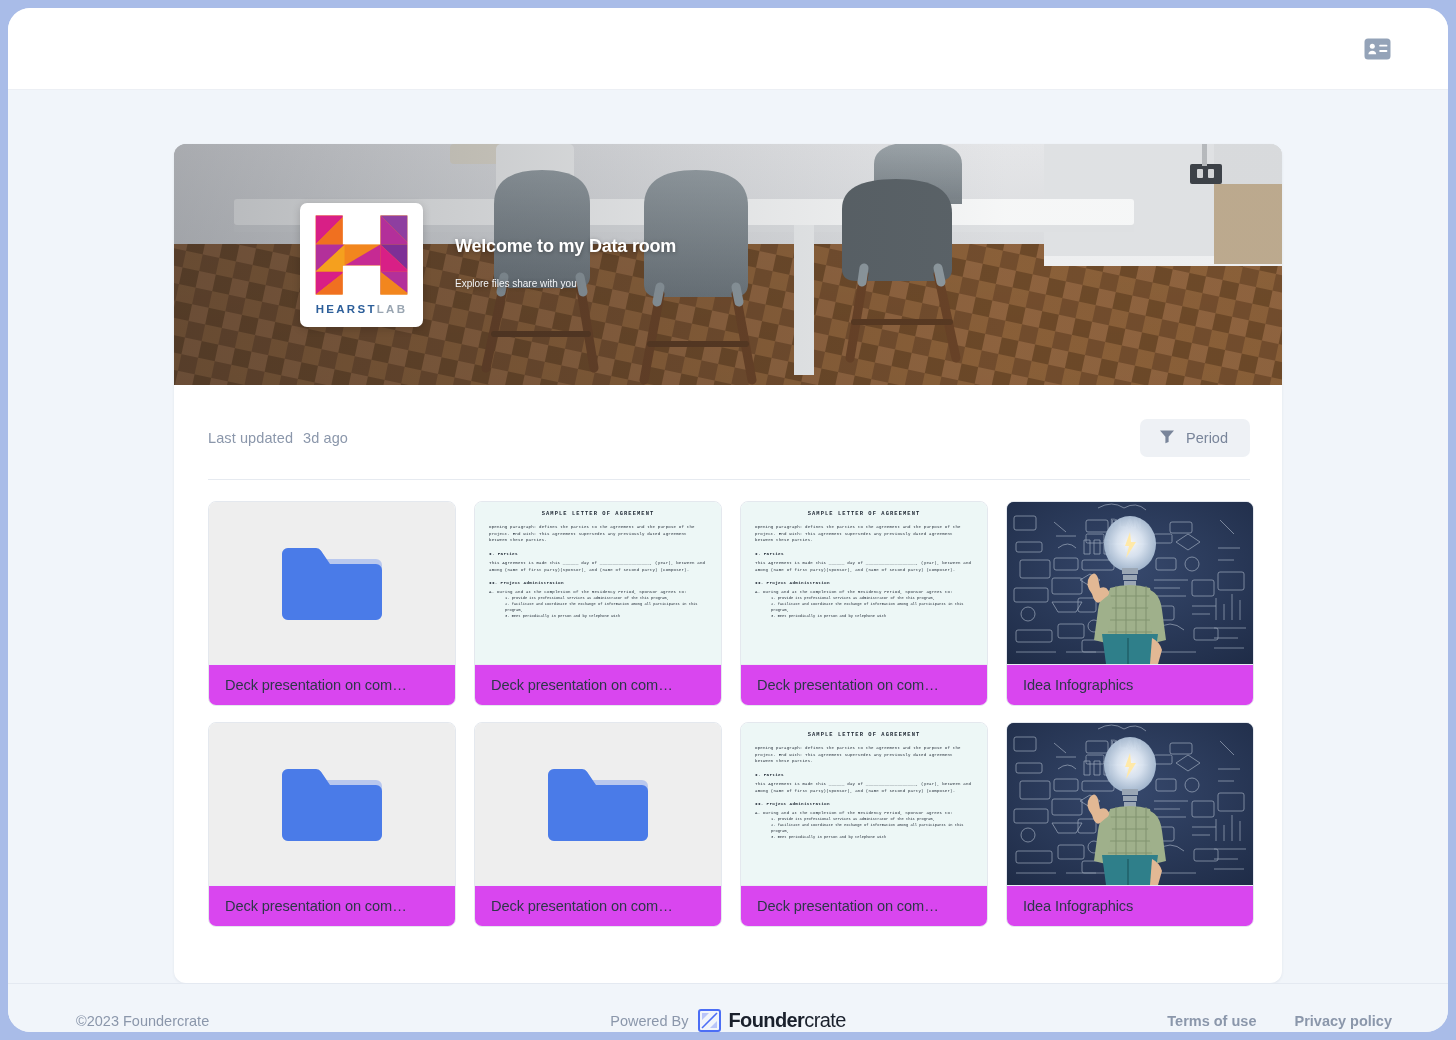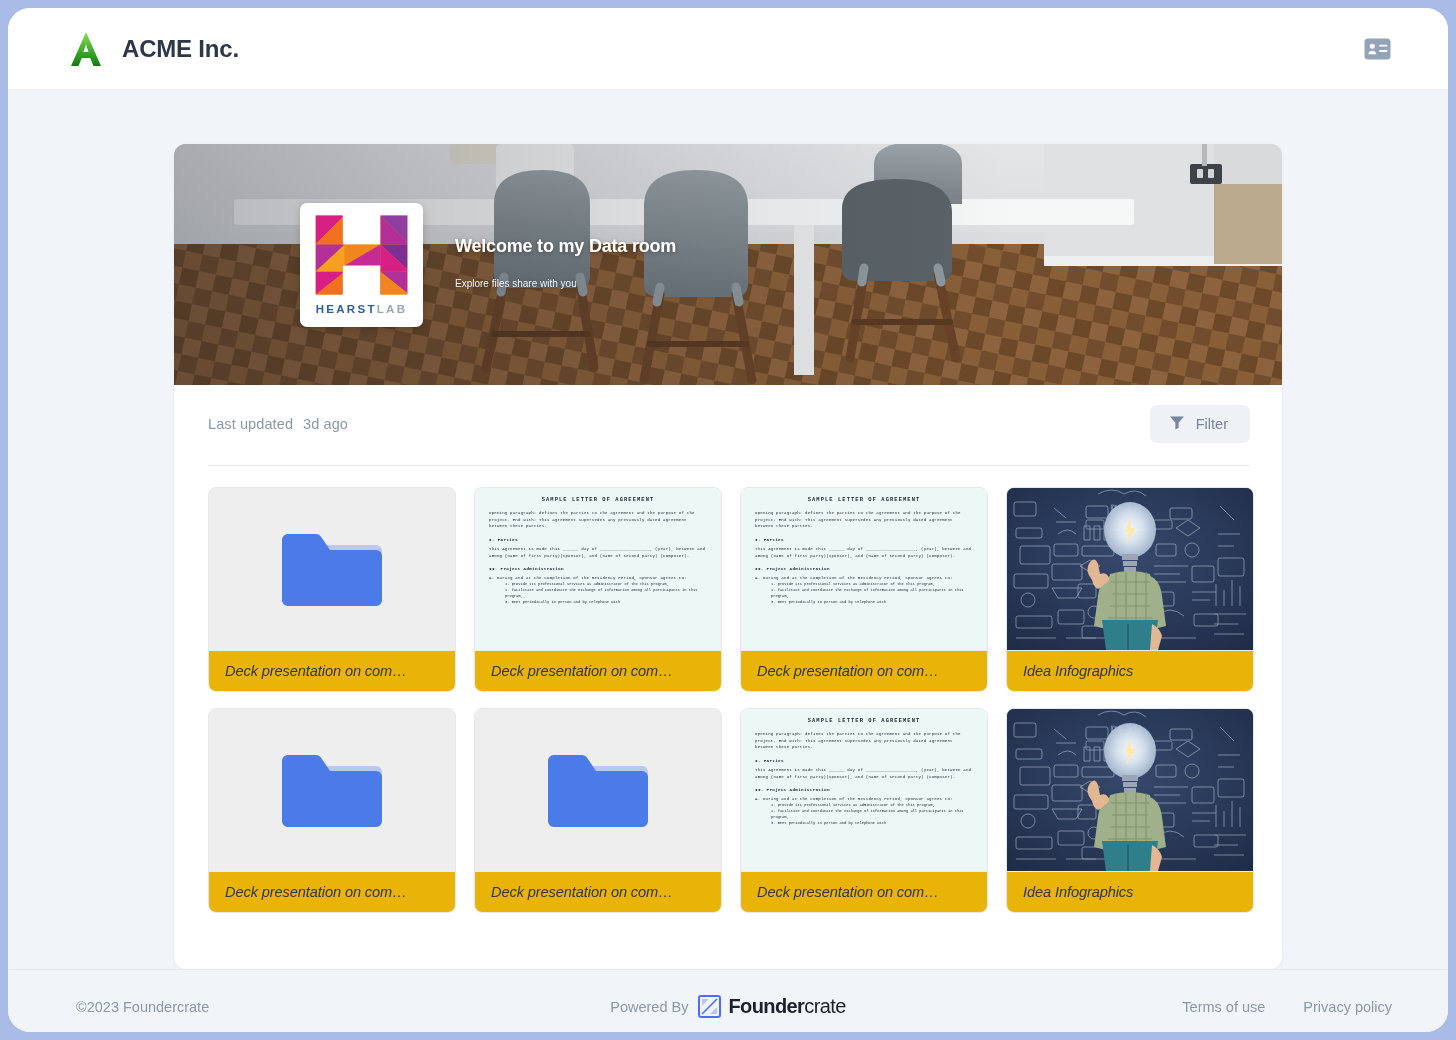--- a/index.html
+++ b/index.html
@@ -93,21 +93,21 @@
     margin-bottom: 21px;
   }
   .hero-sub {
     color: #f2f4f7; font-size: 10px; font-weight: 400;
     text-shadow: 0 1px 4px rgba(0,0,0,.35);
   }
 
   
   .toolbar {
     display: flex; align-items: center;
-    padding: 20px 32px 0 34px;
+    padding: 34px 32px 0 34px;
   }
   .last-updated { font-size: 14.5px; color: #8b97ab; letter-spacing: .1px; }
   .last-updated .ago { margin-left: 10px; }
   .toolbar-spacer { flex: 1; }
   .filter-btn {
     display: flex; align-items: center; gap: 11px;
     background: #eef1f5; border: none; border-radius: 7px;
     height: 38px; padding: 0 22px 0 19px;
     cursor: pointer;
   }
@@ -169,27 +169,27 @@
     text-align: center; font-weight: 700; font-size: 5.4px;
     letter-spacing: 1.1px; margin-bottom: 7px;
   }
   .md-p { font-size: 4.1px; line-height: 1.62; letter-spacing: .18px; }
   .md-h { font-size: 4.3px; font-weight: 700; letter-spacing: .3px; margin: 7px 0 4px; }
   .md-sm { font-size: 3.7px; line-height: 1.6; }
   .md-list2 { margin-left: 16px; }
 
   .card-label {
     border-top: 1px solid #e9edf2;
-    background: #eab308;
+    background: #d946ef;
     padding: 0 16px;
     height: 41px;
     display: flex; align-items: center;
     font-size: 14.6px; color: #2d3748;
     letter-spacing: -.1px;
-    white-space: nowrap; overflow: hidden; font-style: italic;
+    white-space: nowrap; overflow: hidden;
   }
 
   
   .footer {
     flex: 0 0 74px;
     background: #f1f5fa;
     border-top: 1px solid #e4e9f1;
     display: flex; align-items: center;
     padding: 0 56px 0 46px;
     position: relative;
@@ -200,47 +200,32 @@
     display: flex; align-items: center; justify-content: center; gap: 10px;
     pointer-events: none;
   }
   .powered { font-size: 14.5px; color: #8b97ab; }
   .fc-logo { display: flex; align-items: flex-start; gap: 7px; }
   .fc-mark { width: 23px; height: 23px; display: block; }
   .fc-word { font-size: 20px; letter-spacing: -.6px; }
   .fc-word .b1 { font-weight: 700; color: #1a202c; }
   .fc-word .b2 { font-weight: 400; color: #1a202c; }
   .footer-right {
-    margin-left: auto; display: flex; gap: 38px; z-index: 2;
+    margin-left: auto; display: flex; gap: 38px; z-index: 2; font-weight: bold;
   }
   .footer-link {
     font-size: 14.5px; color: #8b97ab; text-decoration: none; cursor: pointer;
   }
 </style>
 </head>
 <body>
 
 <div id="app">
 
   <div class="header">
-    <div class="brand">
-      <span>
-        <svg class="brand-logo" viewBox="0 0 40 40">
-          <defs>
-            <linearGradient id="gA" x1="0" y1="0" x2="0" y2="1">
-              <stop offset="0%" stop-color="#8ede5a"></stop>
-              <stop offset="55%" stop-color="#3faa2c"></stop>
-              <stop offset="100%" stop-color="#157a12"></stop>
-            </linearGradient>
-          </defs>
-          <path d="M20 3 L35 37 L27.5 37 L24.2 29 L15.8 29 L12.5 37 L5 37 Z M20 15.5 L17.4 23 L22.6 23 Z" fill="url(#gA)"></path>
-        </svg>
-      </span>
-      <span class="brand-name">ACME Inc.</span>
-    </div>
     <div class="header-spacer"></div>
     <button class="card-icon-btn">
       <svg width="27" height="22" viewBox="0 0 27 22">
         <rect x="0.5" y="0.5" width="26" height="21" rx="3.5" fill="#94a3b8"></rect>
         <circle cx="8.3" cy="8.2" r="2.5" fill="#fff"></circle>
         <path d="M4.4 16.2c0-2.1 1.7-3.5 3.9-3.5s3.9 1.4 3.9 3.5z" fill="#fff"></path>
         <rect x="15.2" y="6.7" width="8.2" height="1.9" rx=".9" fill="#fff"></rect>
         <rect x="15.2" y="12.1" width="8.2" height="1.9" rx=".9" fill="#fff"></rect>
       </svg>
     </button>
@@ -364,21 +349,21 @@
         <div class="last-updated">
           <span>Last updated</span><span class="ago">3d ago</span>
         </div>
         <div class="toolbar-spacer"></div>
         <button class="filter-btn">
           <span>
             <svg width="16" height="15" viewBox="0 0 16 15">
               <path d="M1 1.6h14l-5.4 6.1v5.2L6.4 14.2V7.7z" fill="#79859a"></path>
             </svg>
           </span>
-          <span>Filter</span>
+          <span>Period</span>
         </button>
       </div>
 
       <div class="divider"></div>
 
       <div class="grid">
 
         <div class="doc-card">
           <div class="thumb folder">
             <svg class="folder-ico" viewBox="0 0 108 82">

